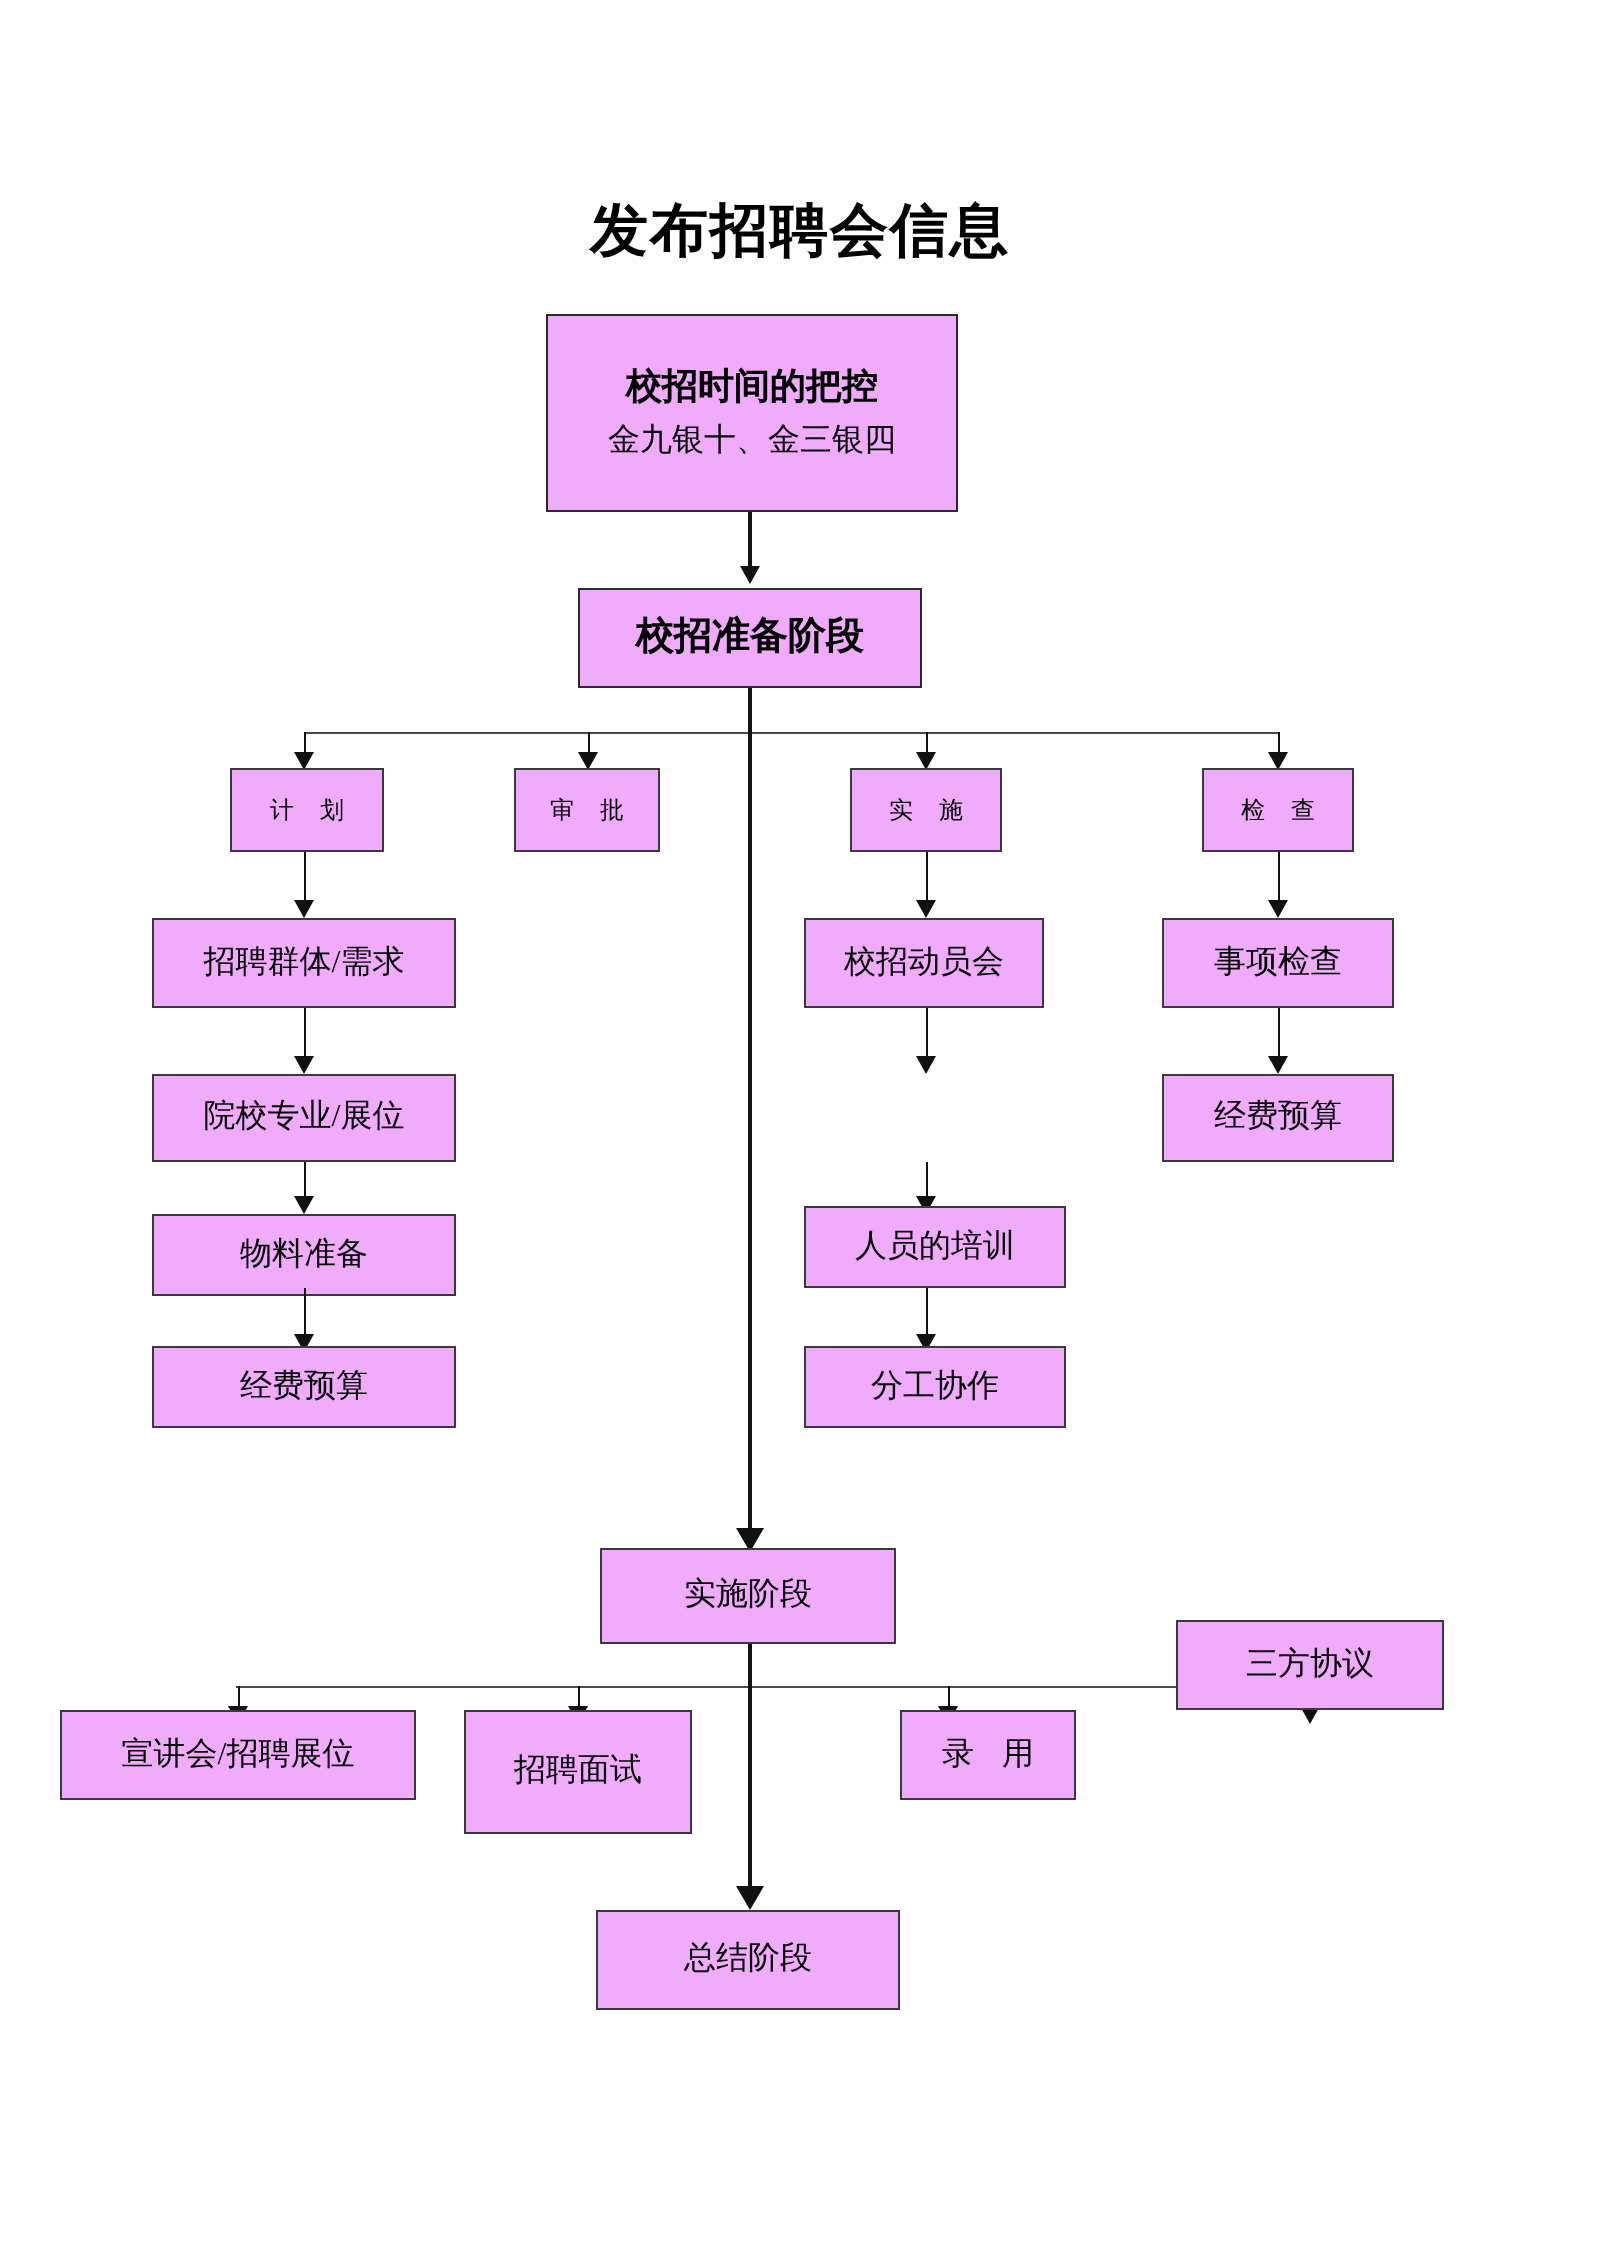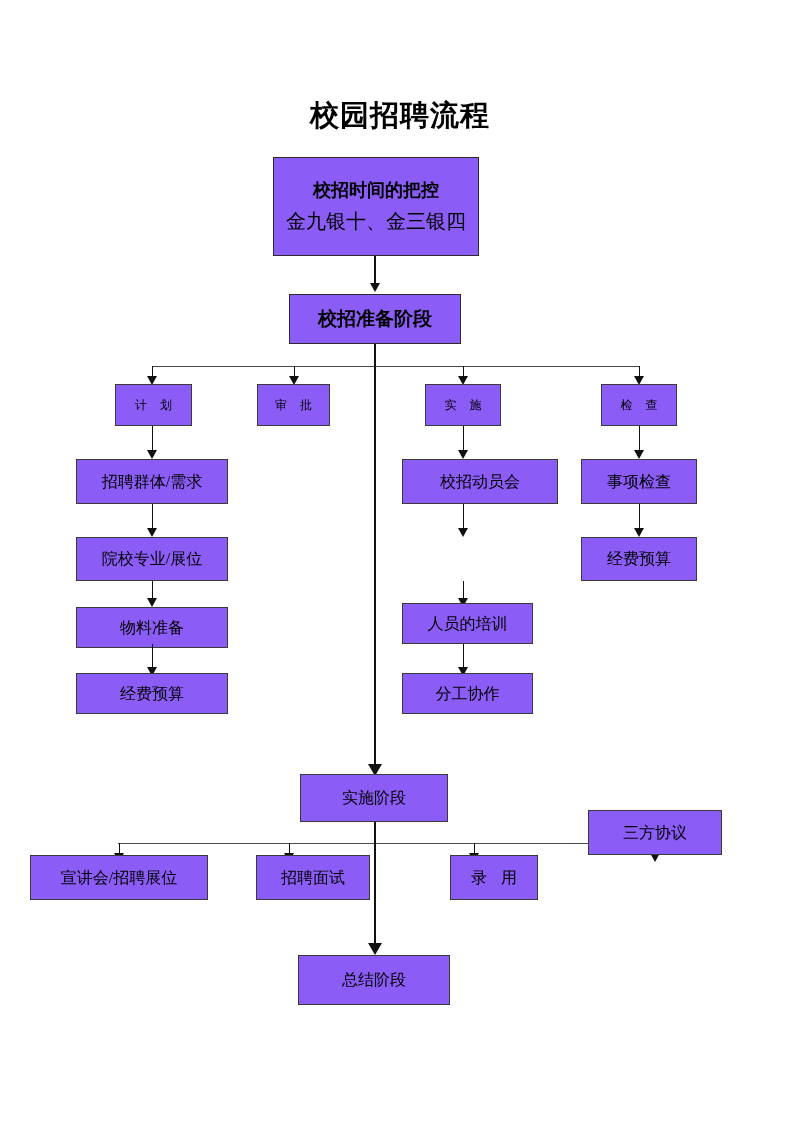--- a/index.html
+++ b/index.html
@@ -25,40 +25,40 @@
     width: 800px;
     text-align: center;
     font-size: 29px;
     font-weight: bold;
     letter-spacing: 1px;
   }
   .node {
     position: absolute;
     box-sizing: border-box;
     border: 1.4px solid #3a3a3a;
-    background: #8b5cf6;
+    background: #f0abfc;
     display: flex;
     flex-direction: column;
     align-items: center;
     justify-content: center;
     text-align: center;
     font-size: 16px;
     line-height: 1.25;
     white-space: nowrap;
   }
   .node.strong {
     border-width: 1.8px;
     border-color: #2b2b2b;
   }
   .node .l1 {
     font-weight: bold;
     font-size: 18px;
   }
   .node .l2 {
-    font-size: 20px;
+    font-size: 16px;
     margin-top: 7px;
   }
   .node.bold-label {
     font-weight: bold;
     font-size: 19px;
   }
   .node.head {
     font-size: 12px;
     letter-spacing: 5px;
     text-indent: 5px;
@@ -91,21 +91,21 @@
     border-left-width: 7px;
     border-right-width: 7px;
     border-top-width: 12px;
   }
 </style>
 </head>
 <body>
 
 <div id="page">
 
-  <div class="title">校园招聘流程</div>
+  <div class="title">发布招聘会信息</div>
 
   <div class="node strong" style="left:273px; top:157px; width:206px; height:99px;">
     <span class="l1">校招时间的把控</span>
     <span class="l2">金九银十、金三银四</span>
   </div>
 
   <div class="vline" style="left:374.3px; top:256px; height:27px;"></div>
   <div class="arrow" style="left:369.5px; top:283px;"></div>
 
   <div class="node strong bold-label" style="left:289px; top:294px; width:172px; height:50px;">校招准备阶段</div>
@@ -144,21 +144,21 @@
   <div class="vline" style="left:151.5px; top:581px; height:19px;"></div>
   <div class="arrow" style="left:146.7px; top:598px;"></div>
   <div class="node" style="left:76px; top:607px; width:152px; height:41px;">物料准备</div>
 
   <div class="vline" style="left:151.5px; top:644px; height:25px;"></div>
   <div class="arrow" style="left:146.7px; top:667px;"></div>
   <div class="node" style="left:76px; top:673px; width:152px; height:41px;">经费预算</div>
 
   <div class="vline" style="left:462.5px; top:426px; height:25px;"></div>
   <div class="arrow" style="left:457.7px; top:450px;"></div>
-  <div class="node" style="left:402px; top:459px; width:156px; height:45px;">校招动员会</div>
+  <div class="node" style="left:402px; top:459px; width:120px; height:45px;">校招动员会</div>
 
   <div class="vline" style="left:462.5px; top:504px; height:25px;"></div>
   <div class="arrow" style="left:457.7px; top:528px;"></div>
 
   <div class="vline" style="left:462.5px; top:581px; height:19px;"></div>
   <div class="arrow" style="left:457.7px; top:598px;"></div>
   <div class="node" style="left:402px; top:603px; width:131px; height:41px;">人员的培训</div>
 
   <div class="vline" style="left:462.5px; top:644px; height:25px;"></div>
   <div class="arrow" style="left:457.7px; top:667px;"></div>
@@ -186,19 +186,19 @@
   <div class="vline" style="left:473.5px; top:843px; height:12px;"></div>
   <div class="arrow" style="left:468.7px; top:853px;"></div>
 
   <div class="vline" style="left:654.5px; top:843px; height:12px;"></div>
   <div class="arrow" style="left:649.7px; top:853px;"></div>
 
   <div class="vline thick" style="left:373.8px; top:822px; height:123px;"></div>
   <div class="arrow big" style="left:368px; top:943px;"></div>
 
   <div class="node" style="left:30px; top:855px; width:178px; height:45px;">宣讲会/招聘展位</div>
-  <div class="node" style="left:232px; top:855px; width:114px; height:45px;margin-left:24px;">招聘面试</div>
+  <div class="node" style="left:232px; top:855px; width:114px; height:62px;">招聘面试</div>
   <div class="node spaced" style="left:450px; top:855px; width:88px; height:45px;">录 用</div>
   <div class="node" style="left:588px; top:810px; width:134px; height:45px;">三方协议</div>
 
   <div class="node" style="left:298px; top:955px; width:152px; height:50px;">总结阶段</div>
 
 </div>
 
 </body></html>

